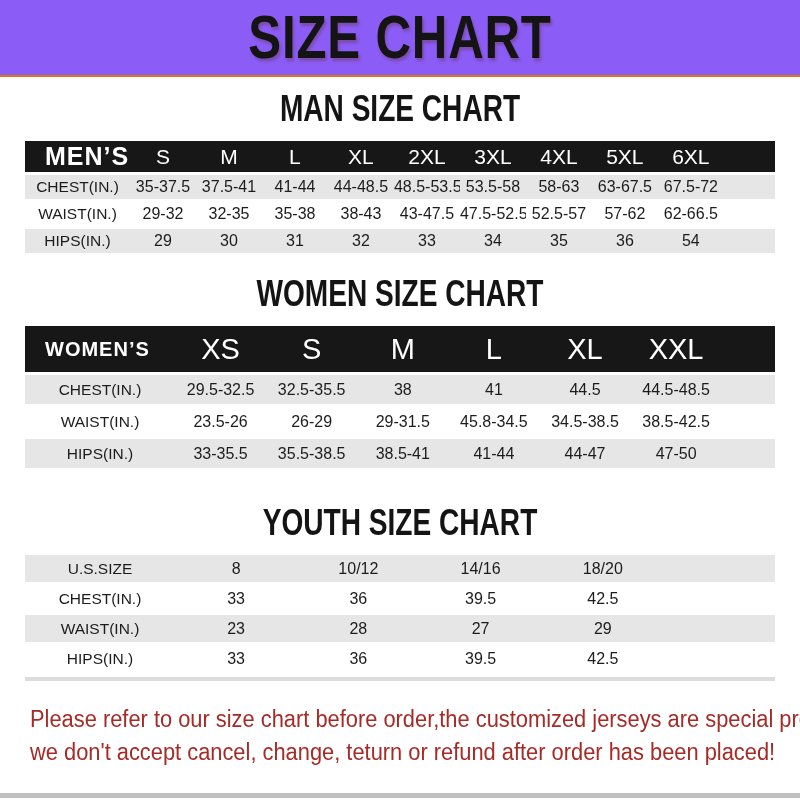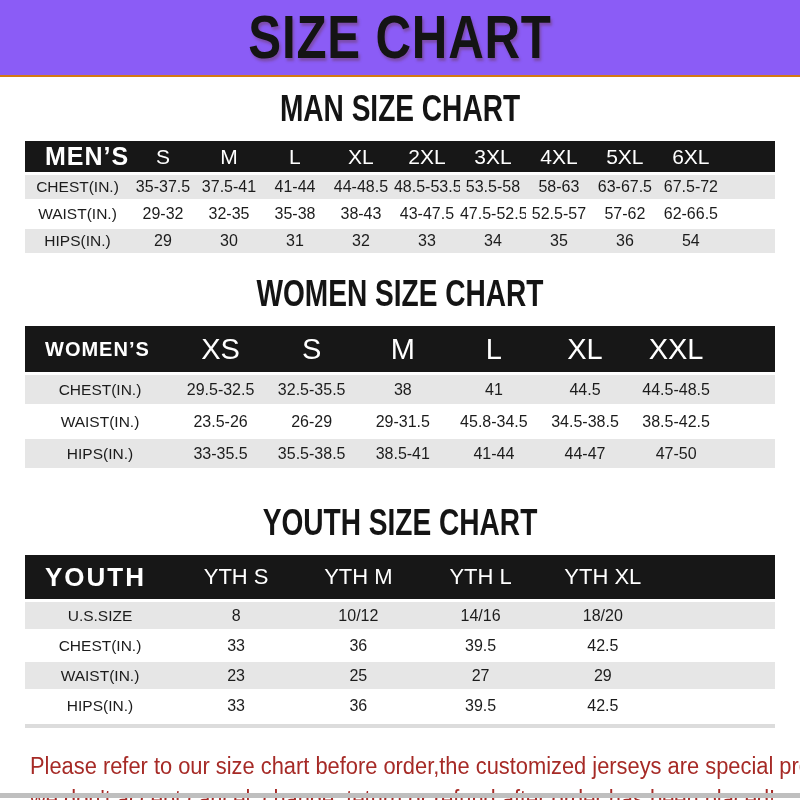--- a/index.html
+++ b/index.html
@@ -205,48 +205,40 @@
 <table class="t-youth">
   <colgroup>
     <col style="width:20%">
       <col style="width:16.3%">
       <col style="width:16.3%">
     <col style="width:16.3%">
       <col style="width:16.3%">
       <col style="width:14.8%">
   </colgroup>
   <tbody>
-      <tr class="hdr">
-    <th class="corner">YOUTH</th>
-    <th>YTH S</th>
-    <th>YTH M</th>
-    <th>YTH L</th>
-    <th>YTH XL</th>
-    <th></th>
-  </tr>
   <tr class="g">
     <td class="rowlabel">U.S.SIZE</td>
     <td>8</td>
     <td>10/12</td>
     <td>14/16</td>
     <td>18/20</td>
     <td></td>
   </tr>
   <tr class="w">
     <td class="rowlabel">CHEST(IN.)</td>
     <td>33</td>
     <td>36</td>
     <td>39.5</td>
     <td>42.5</td>
     <td></td>
   </tr>
   <tr class="g">
     <td class="rowlabel">WAIST(IN.)</td>
     <td>23</td>
-    <td>25</td>
+    <td>28</td>
     <td>27</td>
     <td>29</td>
     <td></td>
   </tr>
   <tr class="w">
     <td class="rowlabel">HIPS(IN.)</td>
     <td>33</td>
     <td>36</td>
     <td>39.5</td>
     <td>42.5</td>

